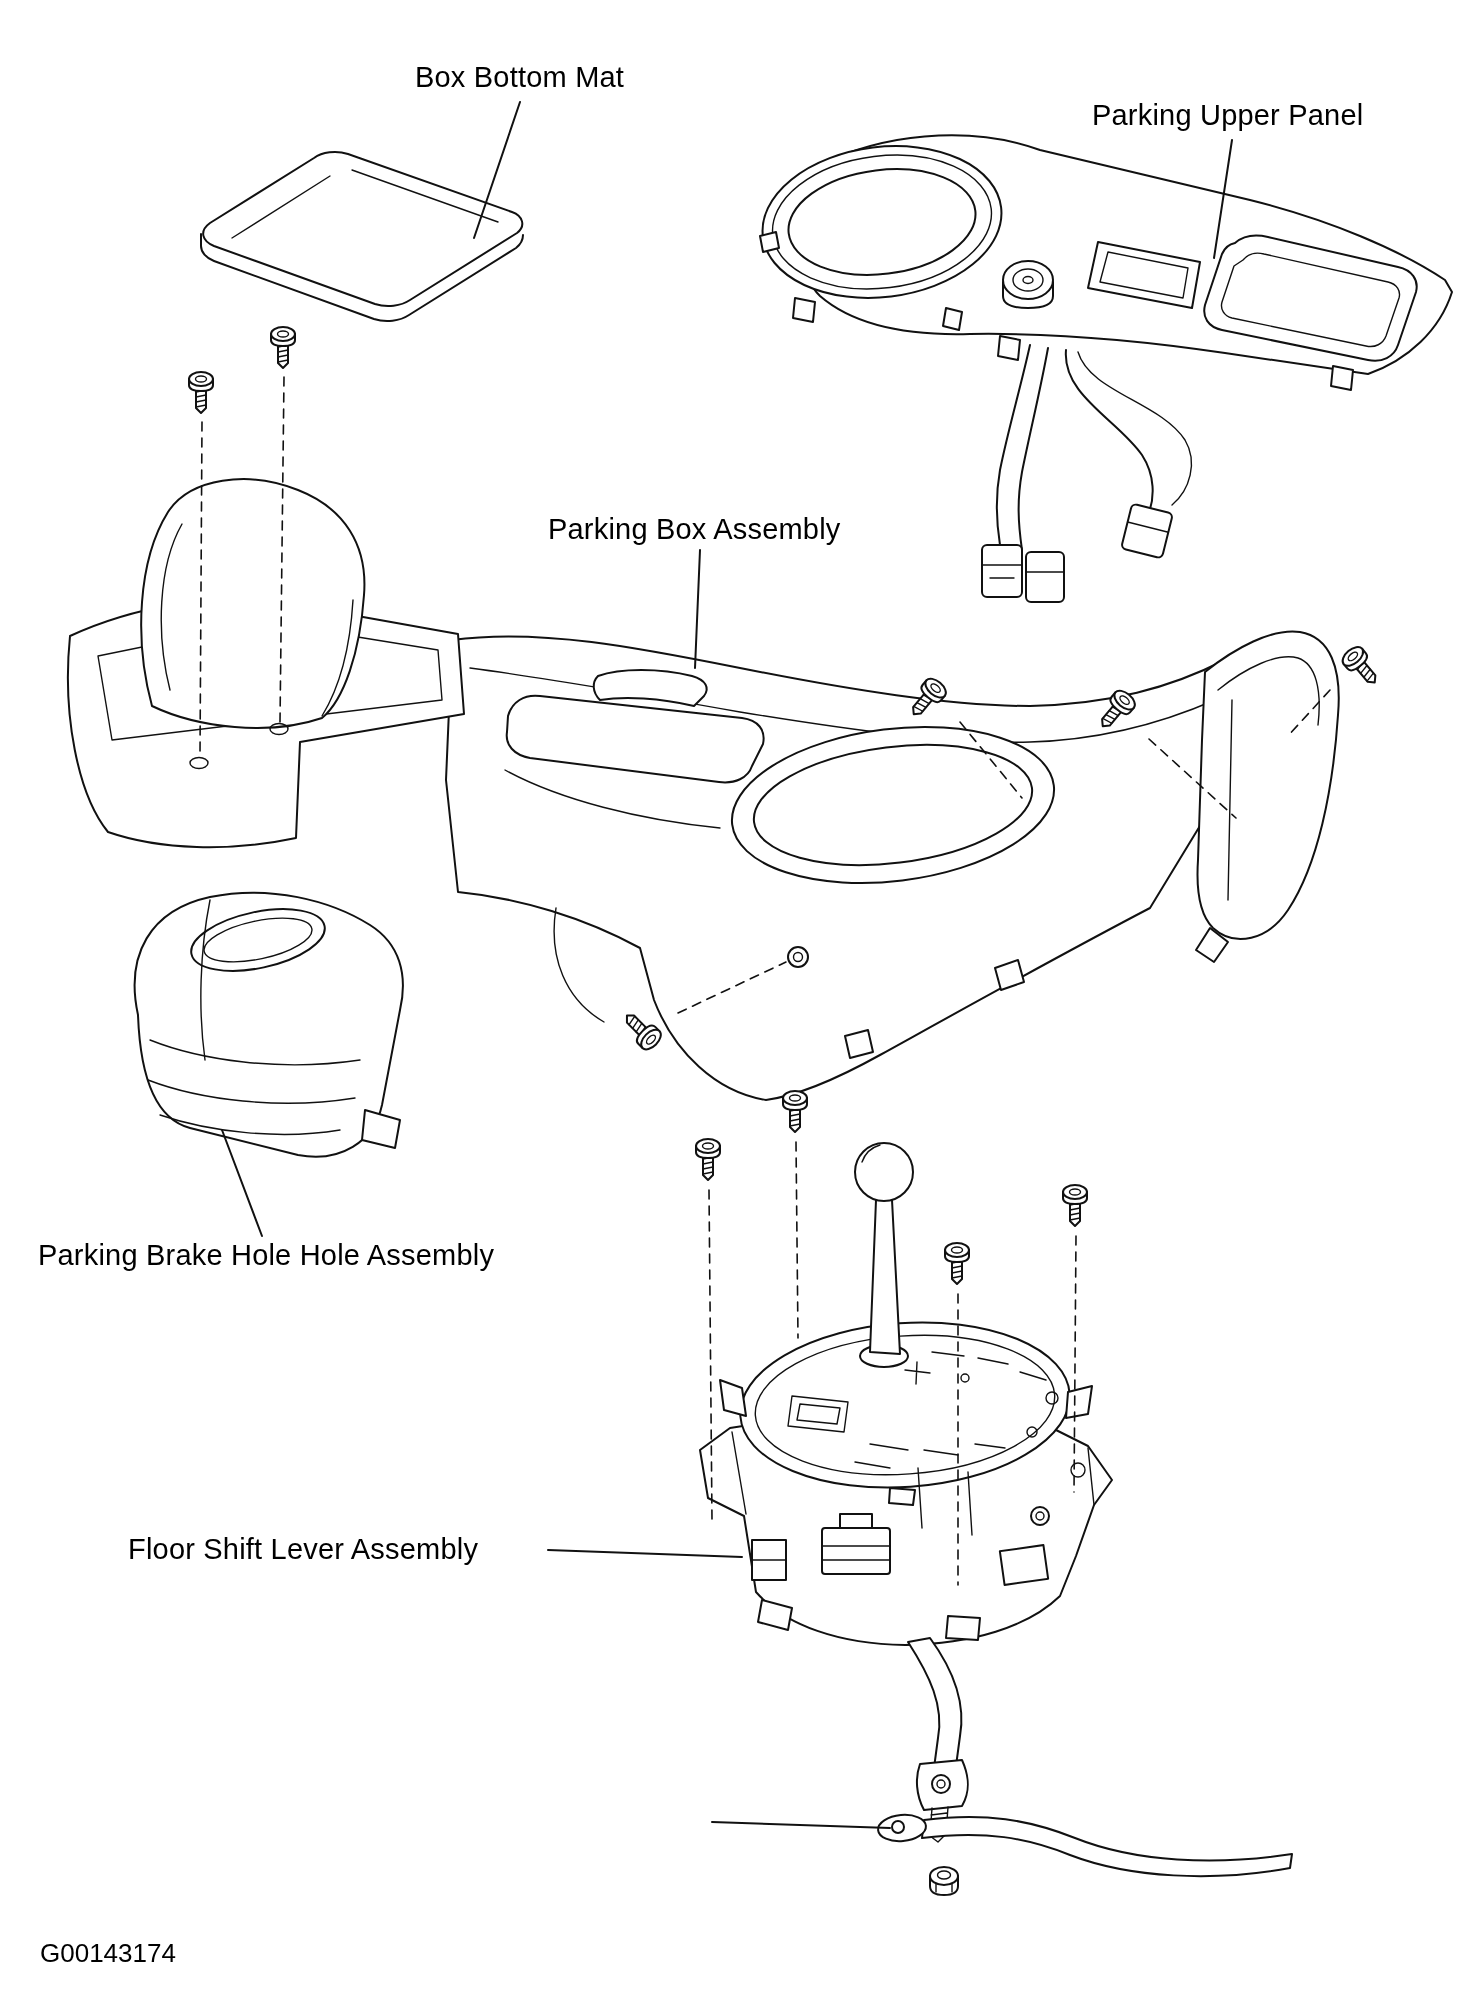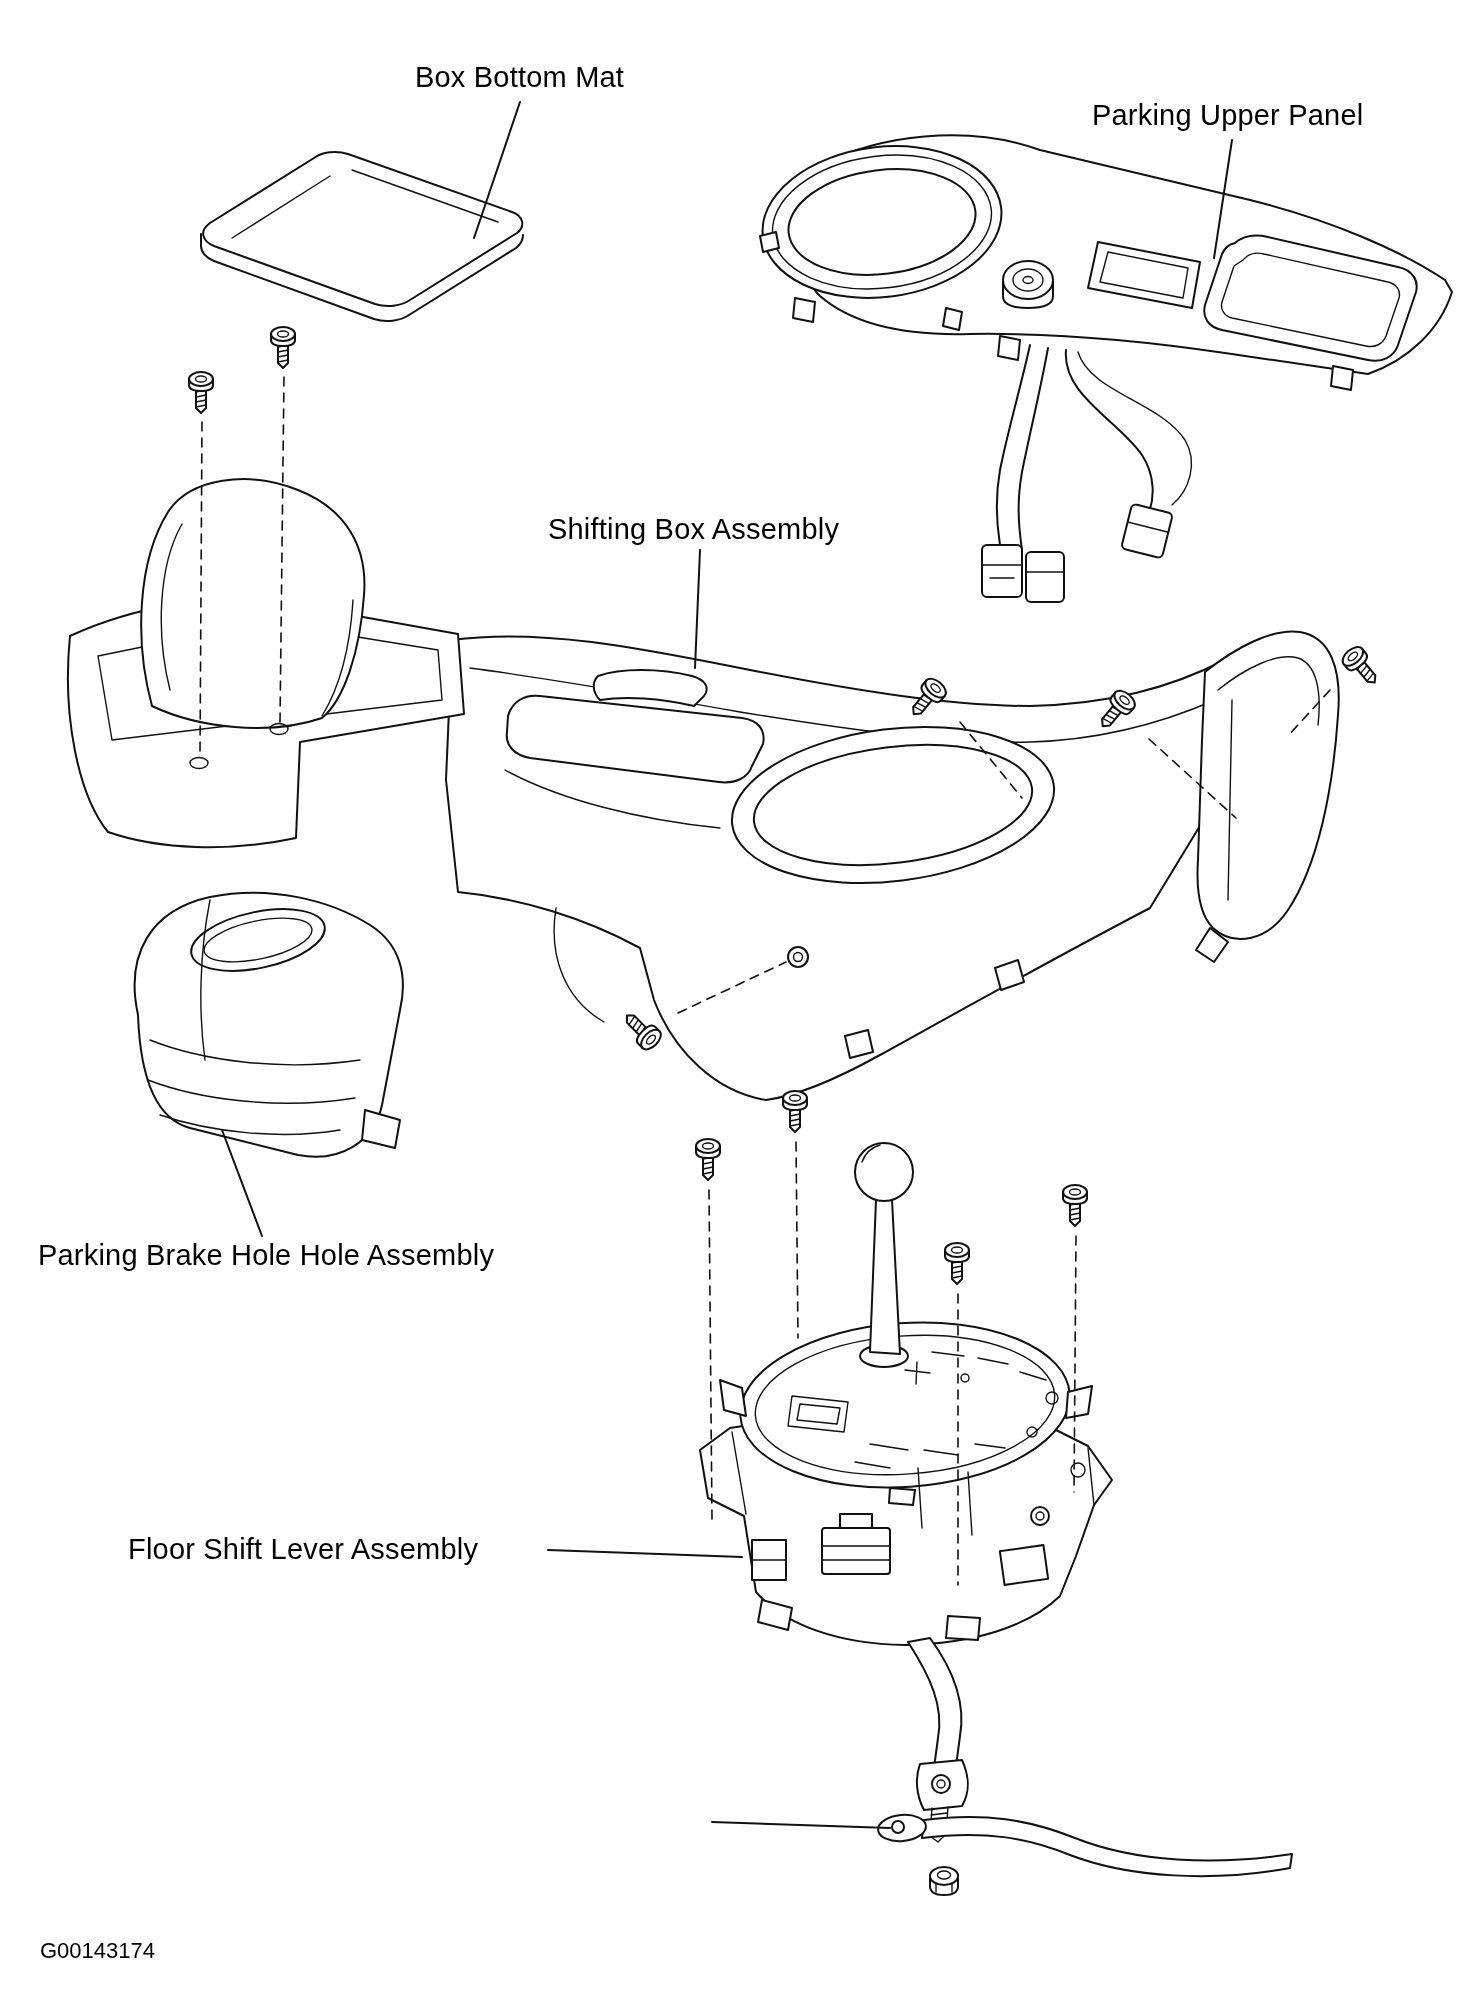--- a/index.html
+++ b/index.html
@@ -1,19 +1,19 @@
 <!DOCTYPE html>
 <html><head>
 <meta charset="utf-8">
 <style>
   html,body{margin:0;padding:0;background:#fff;}
   body{width:1472px;height:2015px;position:relative;font-family:"Liberation Sans",sans-serif;color:#000;overflow:hidden;}
   #canvas{position:absolute;left:0;top:0;width:1472px;height:1444px;}
   .part-label{position:absolute;font-size:29px;line-height:1.1;white-space:nowrap;color:#000;letter-spacing:.2px;}
-  .figure-code{position:absolute;font-size:22px;color:#000;}
+  .figure-code{position:absolute;font-size:26px;color:#000;}
   
   .fw{fill:#fff;stroke:#111;stroke-width:2;stroke-linejoin:round;stroke-linecap:round;}
   .ln{fill:none;stroke:#111;stroke-width:2;stroke-linejoin:round;stroke-linecap:round;}
   .thin{stroke-width:1.4;}
   .dash{fill:none;stroke:#111;stroke-width:1.6;stroke-dasharray:9 7;stroke-linecap:round;}
   .leader{fill:none;stroke:#111;stroke-width:2;stroke-linecap:round;}
 </style>
 </head>
 <body>
 
@@ -237,21 +237,21 @@
     <path class="leader" d="M 548 1550 L 742 1557"></path>
     <path class="leader" d="M 712 1822 L 890 1828"></path>
   </g>
 </svg>
 
 
 <div class="part-label" style="left:415px;top:62px">Box Bottom Mat</div>
 
 <div class="part-label" style="left:1092px;top:100px">Parking Upper Panel</div>
 
-<div class="part-label" style="left:548px;top:514px">Shifting Box Assembly</div>
+<div class="part-label" style="left:548px;top:514px">Parking Box Assembly</div>
 
 <div class="part-label" style="left:38px;top:1240px">Parking Brake Hole Hole Assembly</div>
 
 <div class="part-label" style="left:128px;top:1534px">Floor Shift Lever Assembly</div>
 
 
 <div class="figure-code" style="left:40px;top:1938px">G00143174</div>
 
 </div>
 

